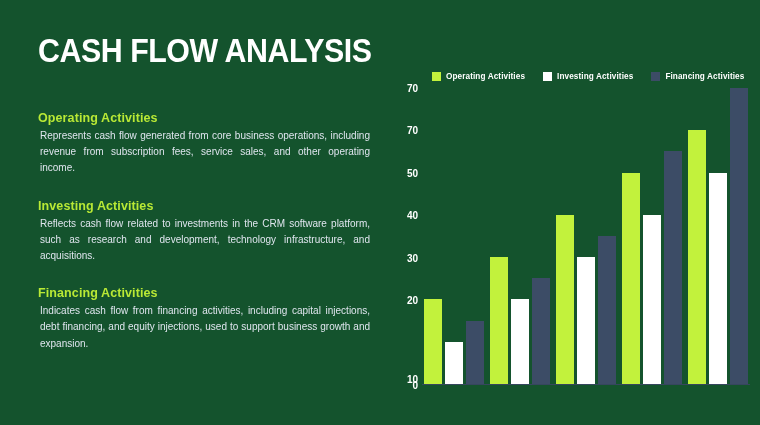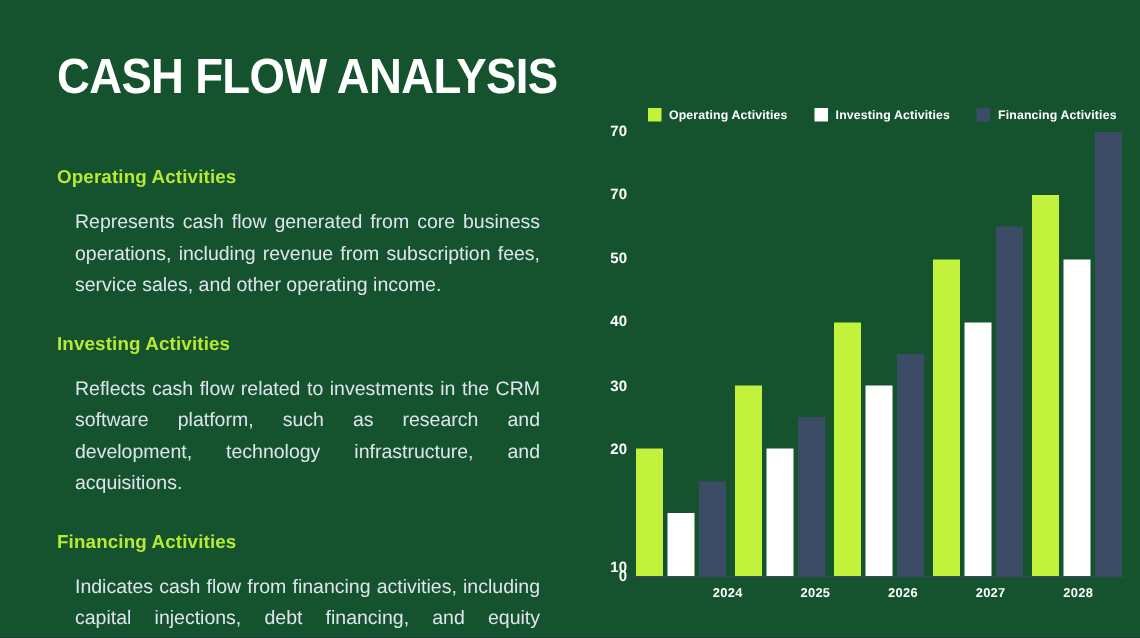--- a/index.html
+++ b/index.html
@@ -47,23 +47,23 @@
   }
   .section-title {
     color: #b9e935;
     font-size: 12.5px;
     font-weight: bold;
     margin: 0 0 3px 0;
     letter-spacing: 0.1px;
   }
   .section-body {
     color: #dfe5ee;
-    font-size: 13px;
+    font-size: 10px;
     line-height: 1.62;
-    margin: 12px;
+    margin: 2px;
     text-align: justify;
     text-justify: inter-word;
   }
 
   
   .chart-panel {
     flex: 1;
     position: relative;
     padding: 0;
   }
@@ -241,24 +241,17 @@
               <div class="bar" style="background: rgb(194, 242, 60); height: 71.4286%;"></div>
               <div class="bar" style="background: rgb(255, 255, 255); height: 57.1429%;"></div>
               <div class="bar" style="background: rgb(60, 76, 102); height: 78.5714%;"></div>
             </div>
             <div class="group">
               <div class="bar" style="background: rgb(194, 242, 60); height: 85.7143%;"></div>
               <div class="bar" style="background: rgb(255, 255, 255); height: 71.4286%;"></div>
               <div class="bar" style="background: rgb(60, 76, 102); height: 100%;"></div>
             </div>
           </div>
-        <div class="x-labels" id="x-axis">
-            <div class="x-label">2024</div>
-            <div class="x-label">2025</div>
-            <div class="x-label">2026</div>
-            <div class="x-label">2027</div>
-            <div class="x-label">2028</div>
-          </div>
       </div>
     </div>
 
   </div>
 </div>
 
 </body></html>

